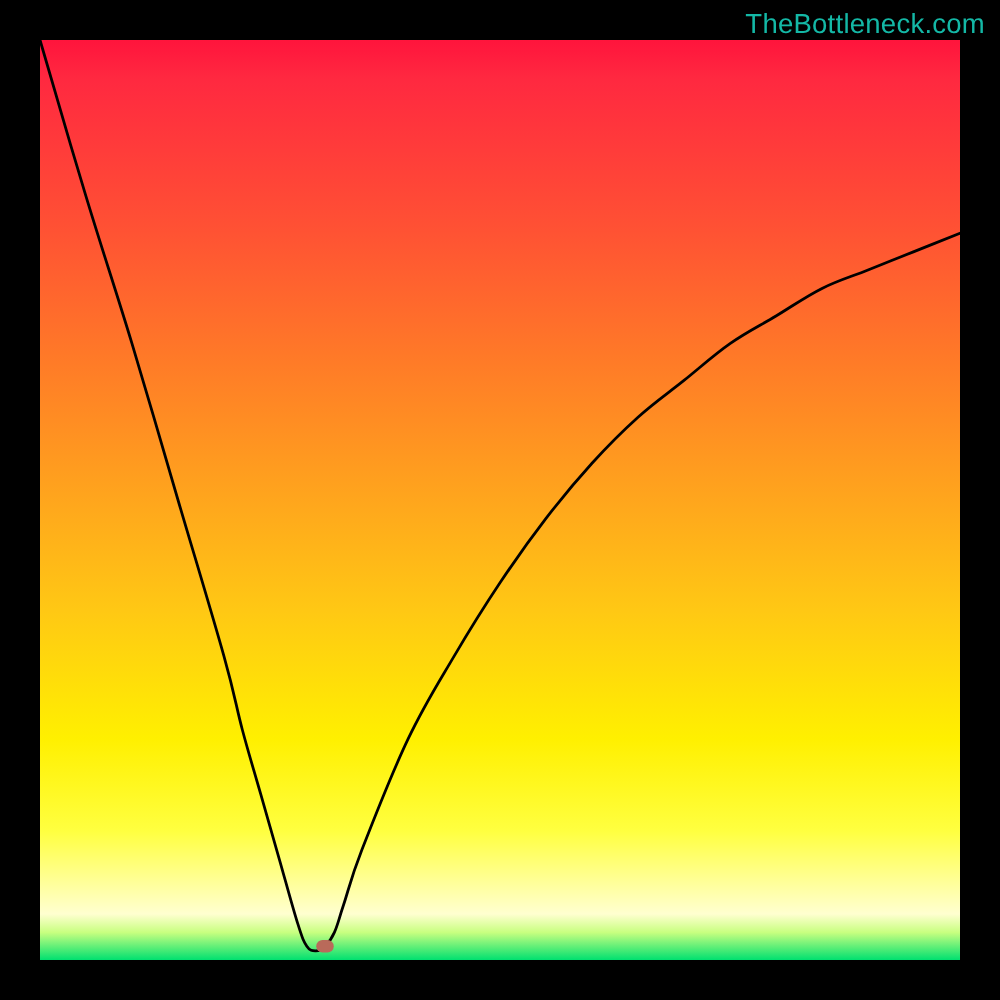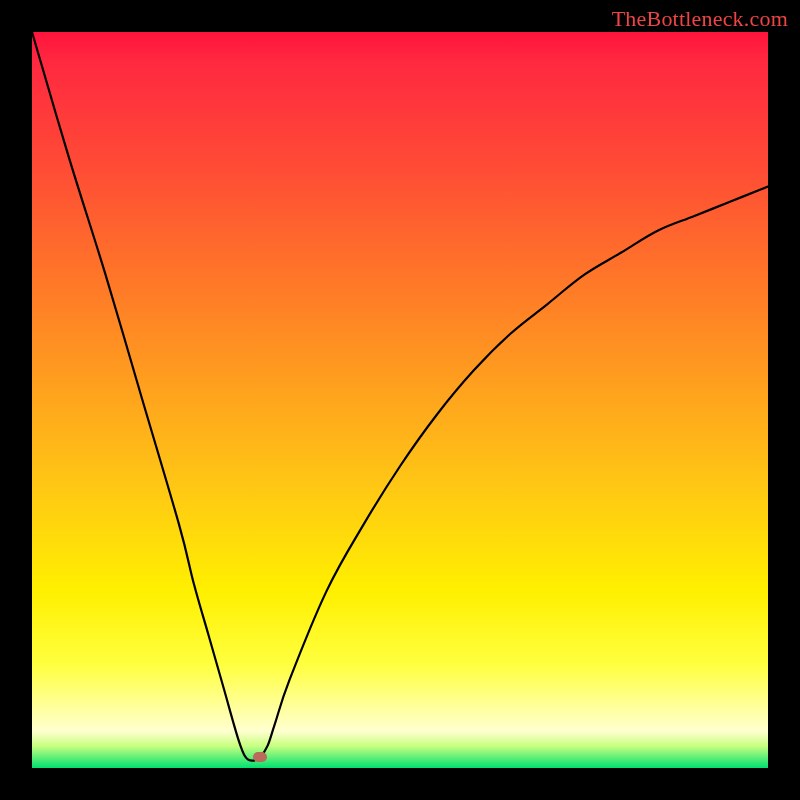--- a/index.html
+++ b/index.html
@@ -37,26 +37,25 @@
       #ffffa0 92%,
       #ffffd0 95%,
       #c8ff80 97%,
       #00e070 100%
     );
   }
   .watermark {
     position: absolute;
     top: 6px;
     right: 12px;
-    color: #ef4444;
+    color: #14b8a6;
     font-size: 22px;
     letter-spacing: 0.2px;
     font-weight: 400;
     z-index: 5;
-    font-family: Liberation Serif, serif;
   }
   svg.curve {
     position: absolute;
     left: 0;
     top: 0;
     width: 736px;
     height: 736px;
     overflow: visible;
   }
   .dot {

